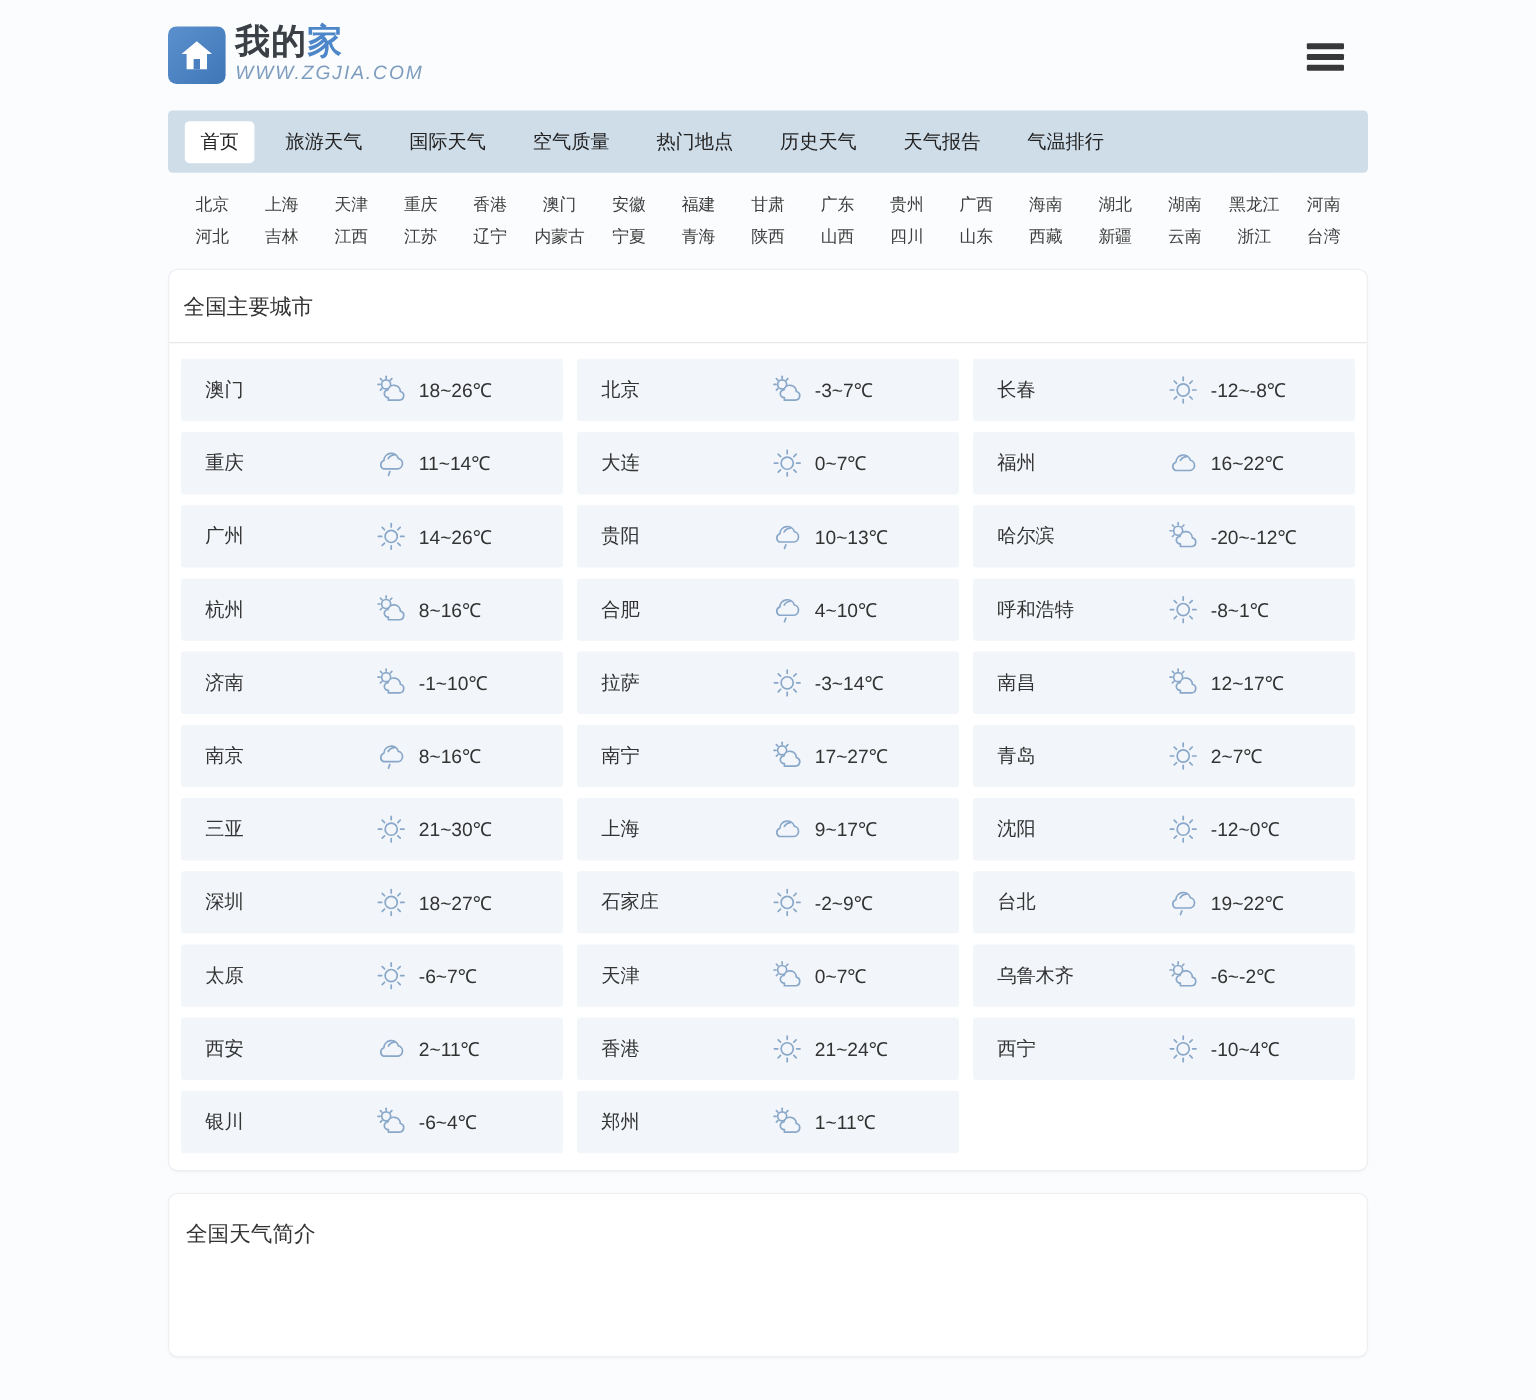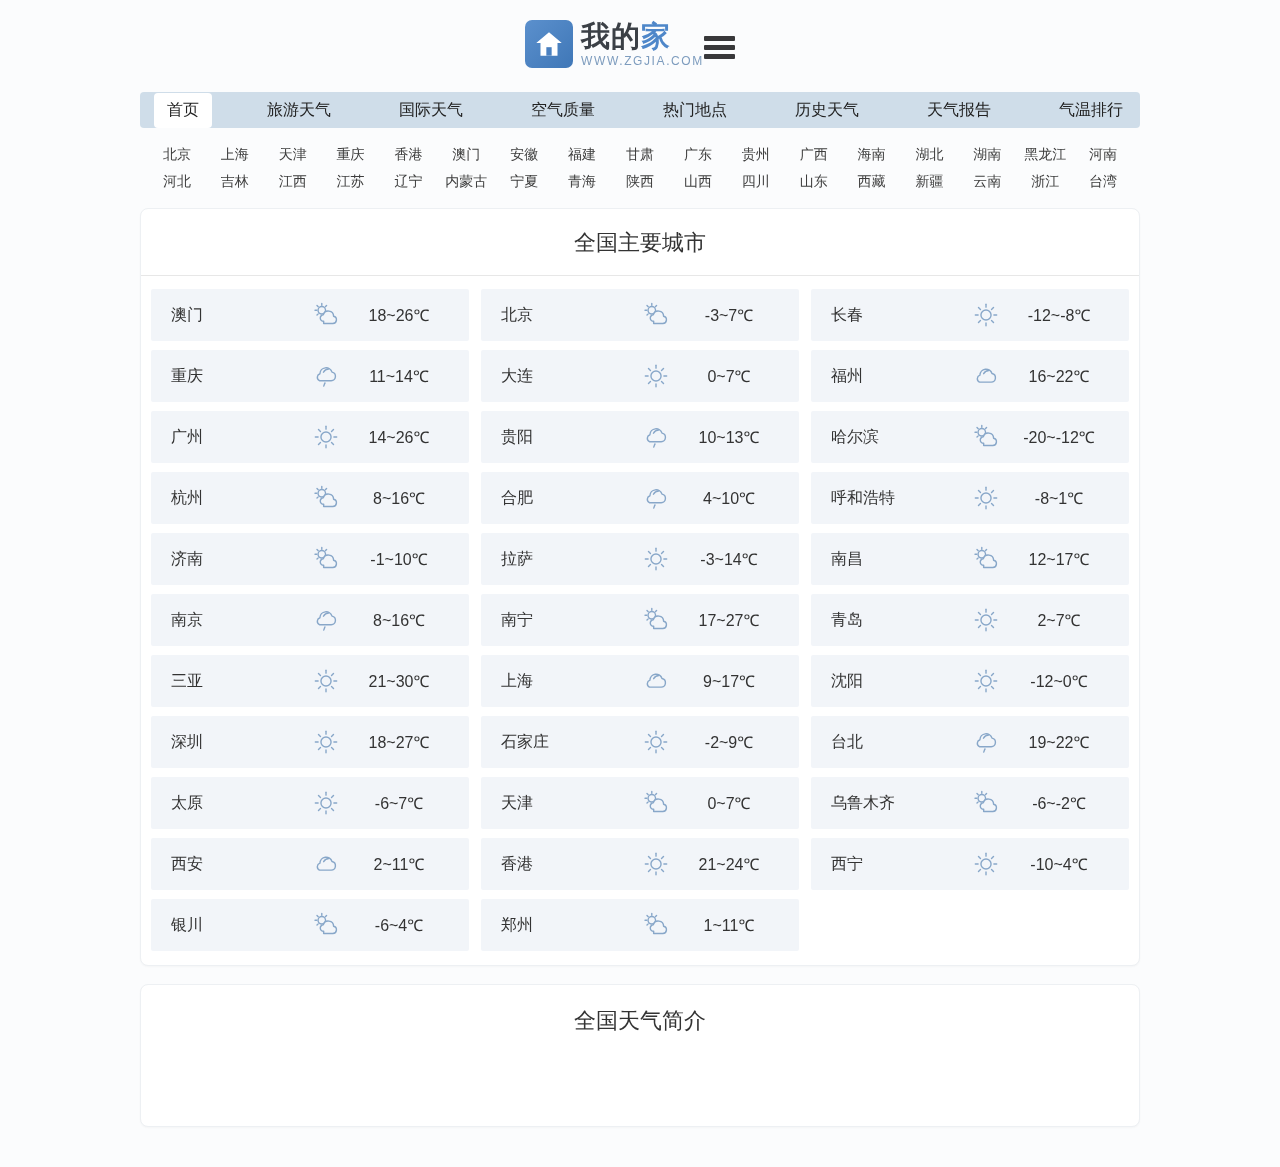--- a/index.html
+++ b/index.html
@@ -6,40 +6,40 @@
   html, body { margin:0; padding:0; }
   body {
     width:1280px; height:1167px; overflow:hidden;
     background:#fbfcfd;
     font-family:"Liberation Sans", sans-serif;
     color:#333;
   }
   .container { width:1000px; margin:0 auto; }
 
   
-  .header { display:flex; justify-content:center; align-items:flex-start; padding-top:20px; height:75px; }
+  .header { display:flex; justify-content:space-between; align-items:flex-start; padding-top:20px; height:75px; }
   .logo { display:flex; align-items:center; cursor:pointer; }
   .logo-box {
     width:48px; height:48px; border-radius:7px;
     background:linear-gradient(135deg,#5b90cd,#3f77b7);
     display:flex; align-items:center; justify-content:center;
   }
   .logo-text { margin-left:8px; }
   .logo-title { font-size:29px; font-weight:bold; line-height:30px; letter-spacing:1px; }
   .logo-title .dark { color:#3b4046; }
   .logo-title .accent { color:#4e87c9; }
-  .logo-sub { font-size:12px; color:#7d9cbe; letter-spacing:1.6px; margin-top:3px; }
+  .logo-sub { font-size:16px; color:#7d9cbe; letter-spacing:1.6px; margin-top:3px;font-style:italic; }
 
   .hamburger { margin-top:12px; margin-right:20px; cursor:pointer; }
   .hamburger .bar { width:31px; height:5px; background:#38383a; border-radius:1px; margin:4px 0; }
 
   
   .nav {
-    margin-top:17px; height:36px; background:#cfdde9; border-radius:4px;
-    display:flex; align-items:center; padding:0 14px;gap:29px;
+    margin-top:17px; height:52px; background:#cfdde9; border-radius:4px;
+    display:flex; align-items:center; padding:0 14px;
   }
   .nav-tab {
     font-size:16px; color:#222; padding:7px 13px; margin-right:13px;
     cursor:pointer; border-radius:4px; white-space:nowrap;
   }
   .nav-tab.active { background:#fff; }
 
   
   .provinces {
     margin-top:16px; padding:2px 8px;
@@ -47,38 +47,37 @@
     text-align:center;
   }
   .province-link { font-size:14px; color:#3d3d3d; cursor:pointer; white-space:nowrap; }
 
   
   .card {
     margin-top:15px; background:#fff; border:1px solid #edf0f3; border-radius:8px;
     box-shadow:0 1px 2px rgba(0,0,0,0.03);
   }
   .card-title {
-    font-size:22px; color:#333; padding:19px 12px 17px;
+    font-size:18px; color:#333; padding:19px 12px 17px;
     border-bottom:1px solid #e7e7e7;
-    text-align:center;
   }
 
   
   .city-grid {
     display:grid; grid-template-columns:repeat(3, 1fr);
     gap:9px 12px; padding:13px 10px 14px;
   }
   .city-cell {
     background:#f2f5f9; height:52px; border-radius:2px;
     display:flex; align-items:center; padding:0 20px; cursor:pointer;
   }
   .city-name { flex:1; font-size:16px; color:#333; }
   .icon-slot { width:30px; height:30px; margin-right:8px; flex:0 0 auto; }
   .icon-slot svg { width:30px; height:30px; display:block; }
-  .city-temp { min-width:100px; text-align:center; font-size:16px; color:#333; white-space:nowrap; }
+  .city-temp { min-width:100px; text-align:left; font-size:16px; color:#333; white-space:nowrap; }
 
   .summary-card { margin-top:18px; padding-bottom:80px; }
   .summary-card .card-title { border-bottom:none; padding:21px 14px 10px; }
 </style>
 </head>
 <body>
 
 <div class="container">
 
   <div class="header">

